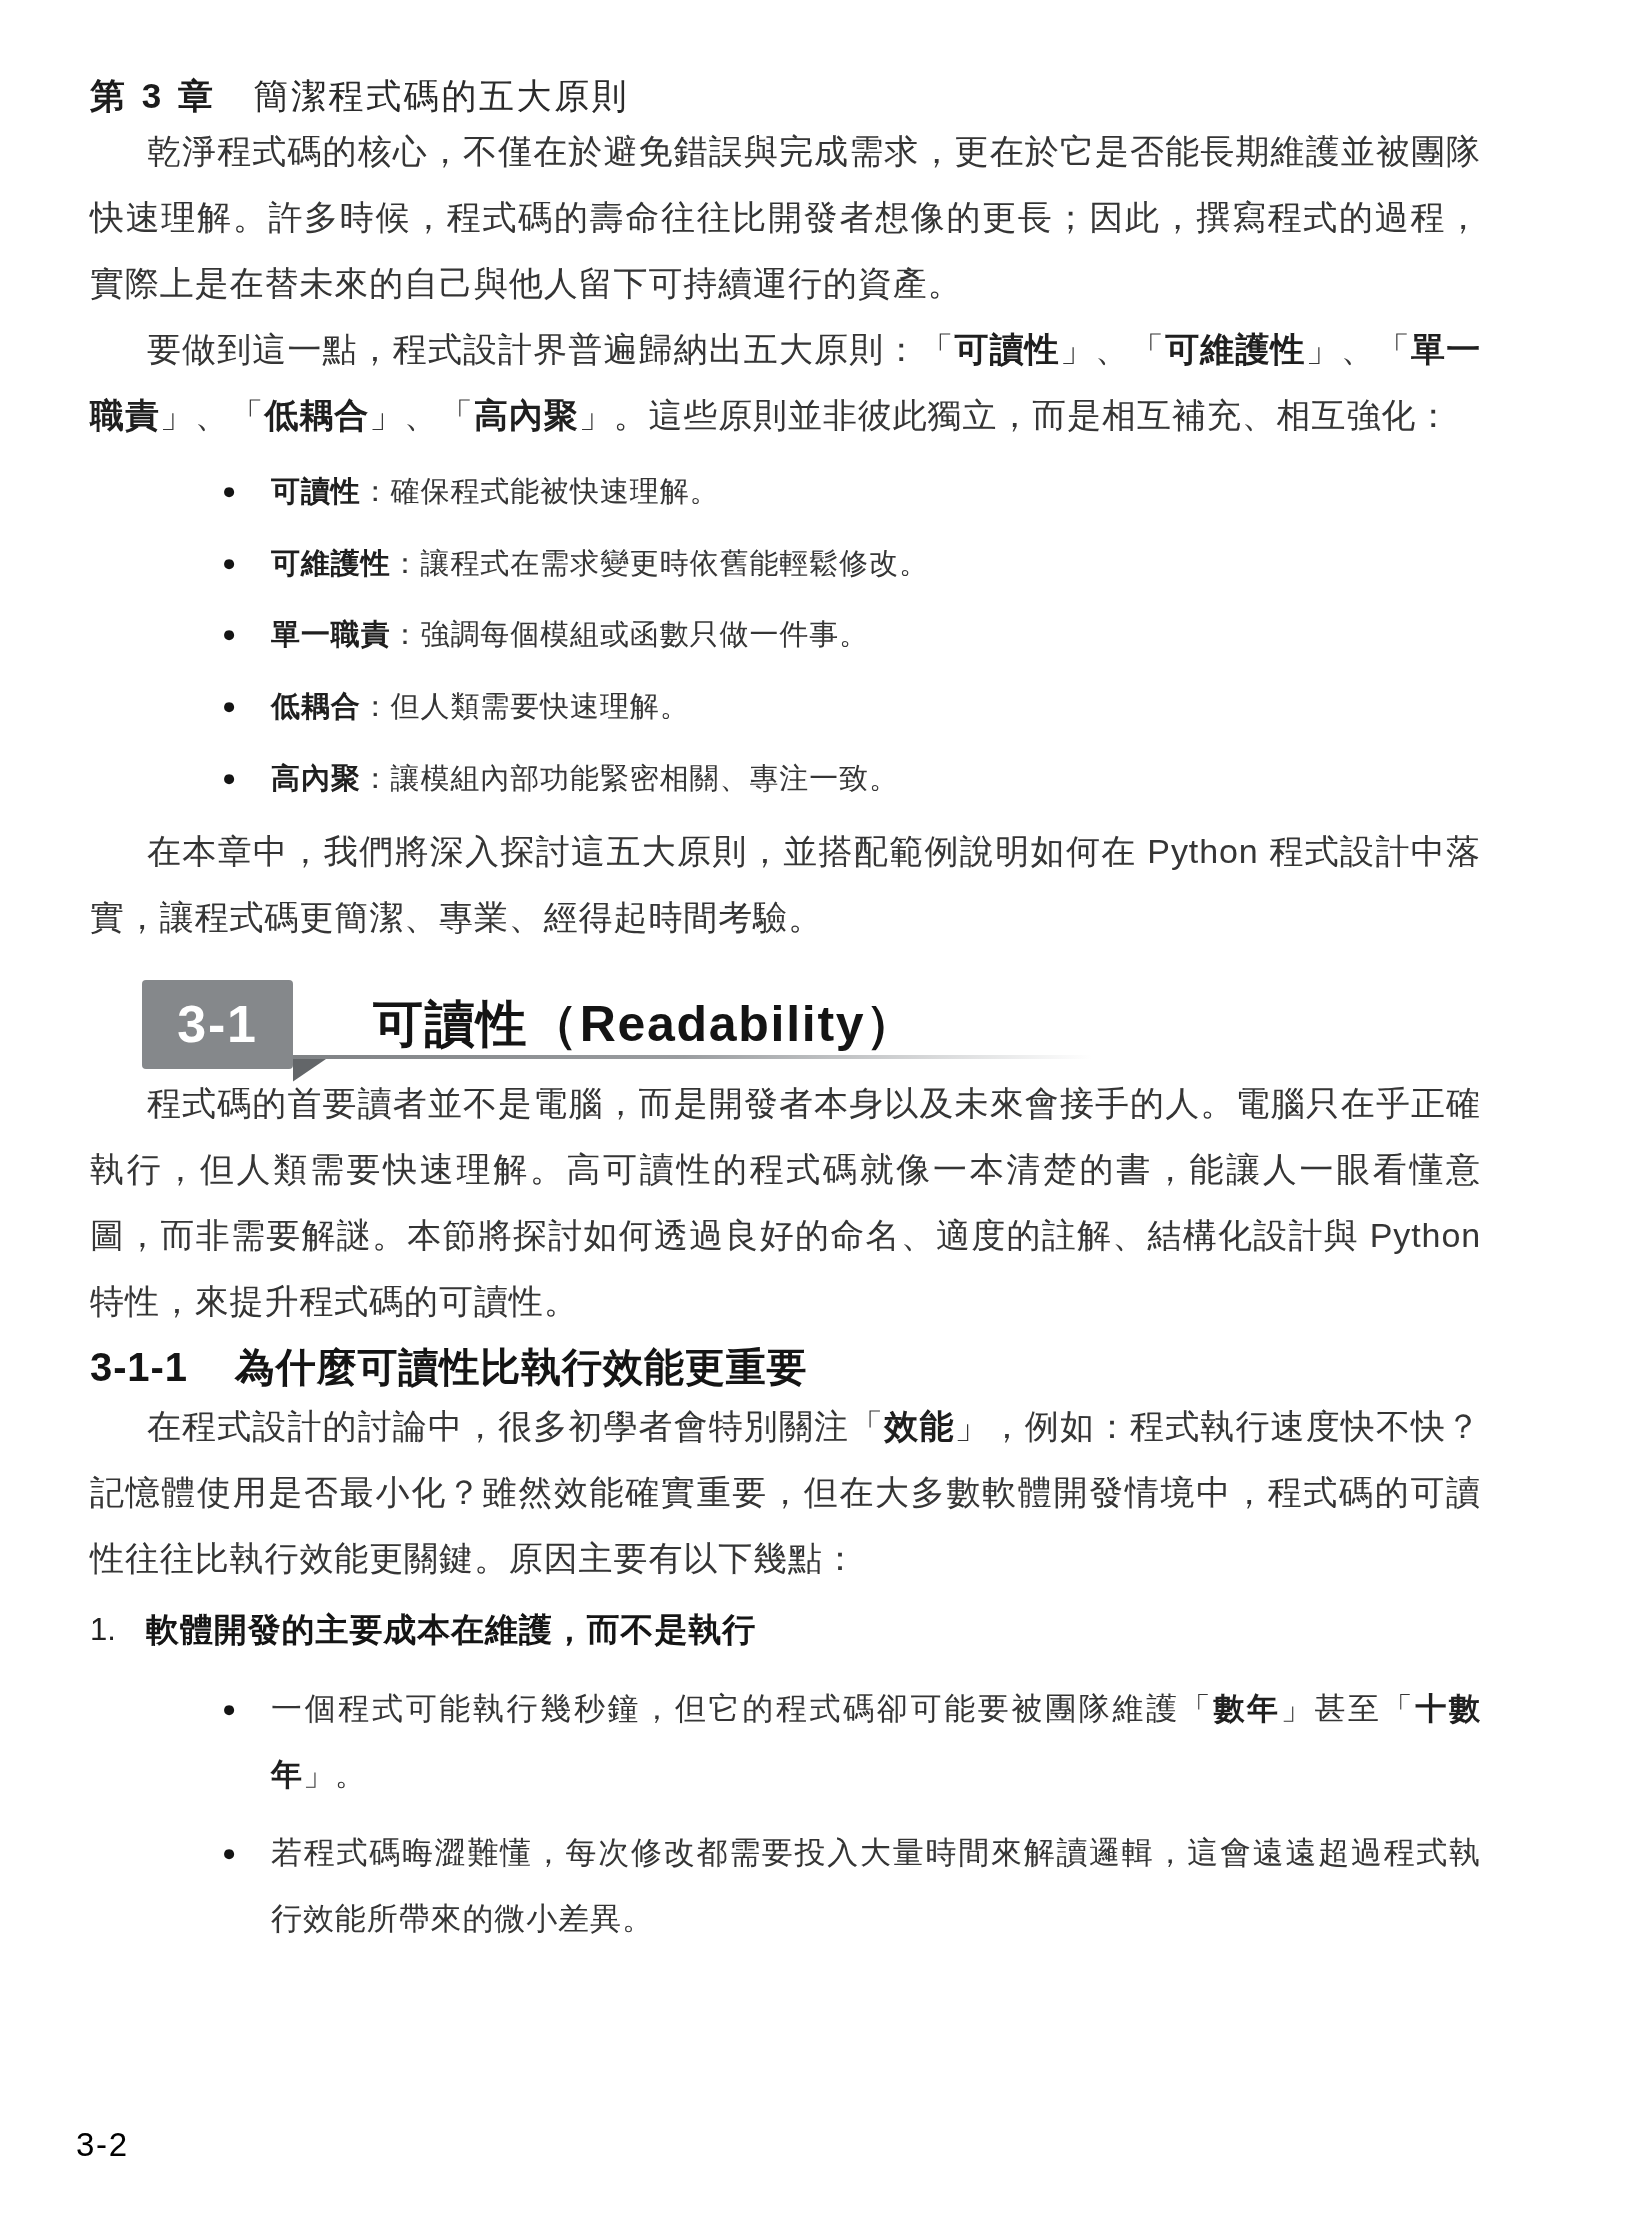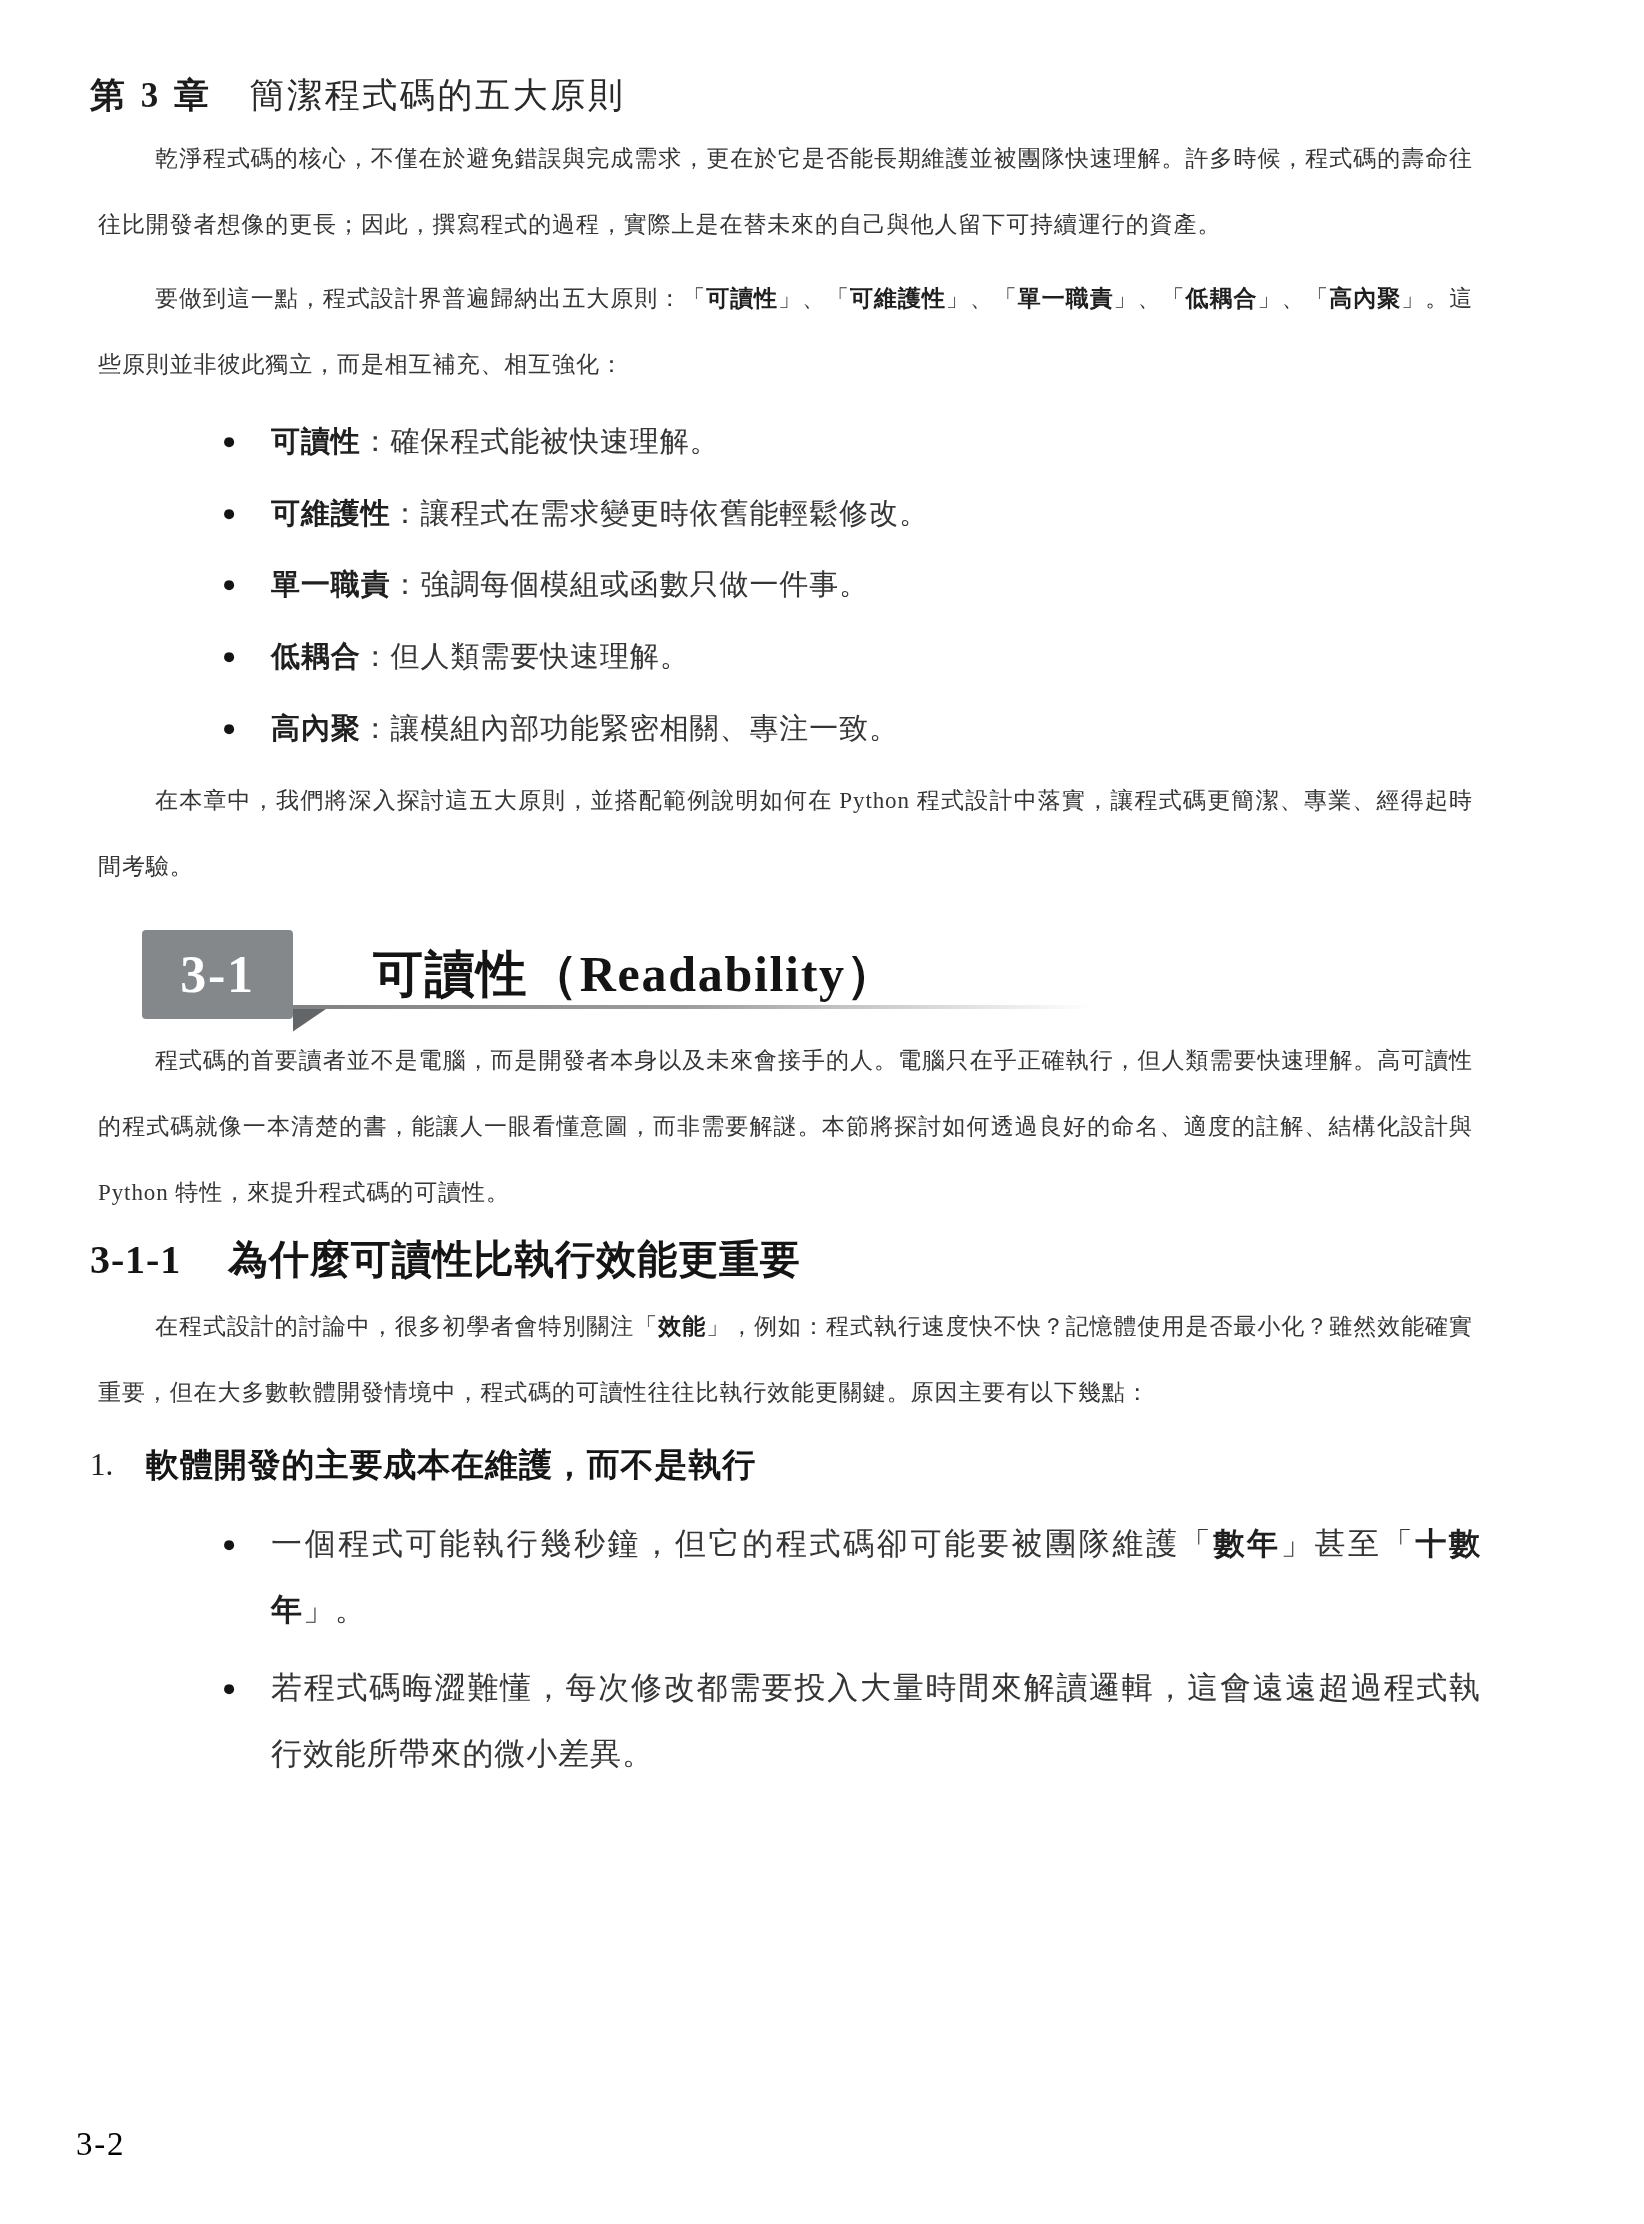--- a/index.html
+++ b/index.html
@@ -2,33 +2,33 @@
 <html lang="zh-Hant" style="font-size:14px"><head>
 <meta charset="utf-8">
 <style>
   html,body{margin:0;padding:0;background:#fff;}
   .page{
     position:relative;
     width:1568px;height:2225px;
     box-sizing:border-box;
     padding:73px 87px 0 90px;
     background:#ffffff;
-    font-family:Liberation Serif, serif;
+    font-family:Liberation Sans, sans-serif;
     color:#353535;
     overflow:hidden;
   }
   
   .chapter-header{font-size:35px;line-height:45px;white-space:nowrap;}
   .chapter-label{font-weight:bold;color:#1c1c1c;letter-spacing:3.5px;}
   .chapter-title{margin-left:37px;color:#2a2a2a;letter-spacing:2.6px;}
 
   
   p.body{
-    margin:8px;
-    font-size:23px;line-height:66px;
+    margin:0;
+    font-size:34px;line-height:66px;
     text-align:justify;
     color:#353535;letter-spacing:0.9px;
   }
   .indent{text-indent:57px;}
   .p1{margin-top:123px;}
   .p2{margin-top:1.7px;}
   .p3{margin-top:7px;}
   .p4{margin-top:47px;}
   .p5{margin-top:37px;}
   .bld{font-weight:bold;color:#1f1f1f;}

